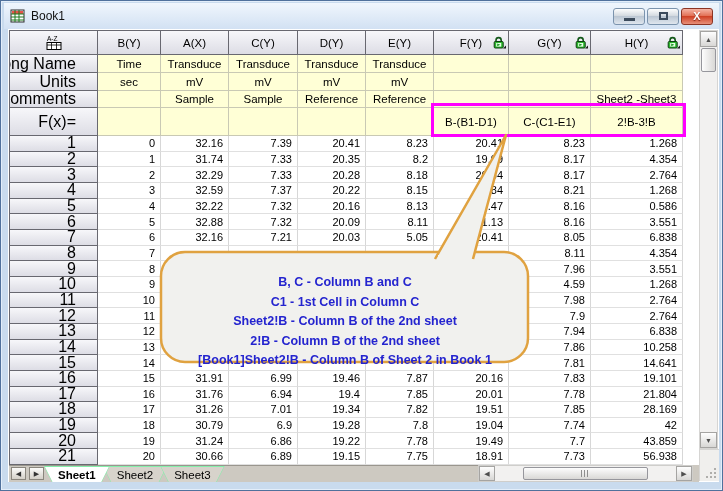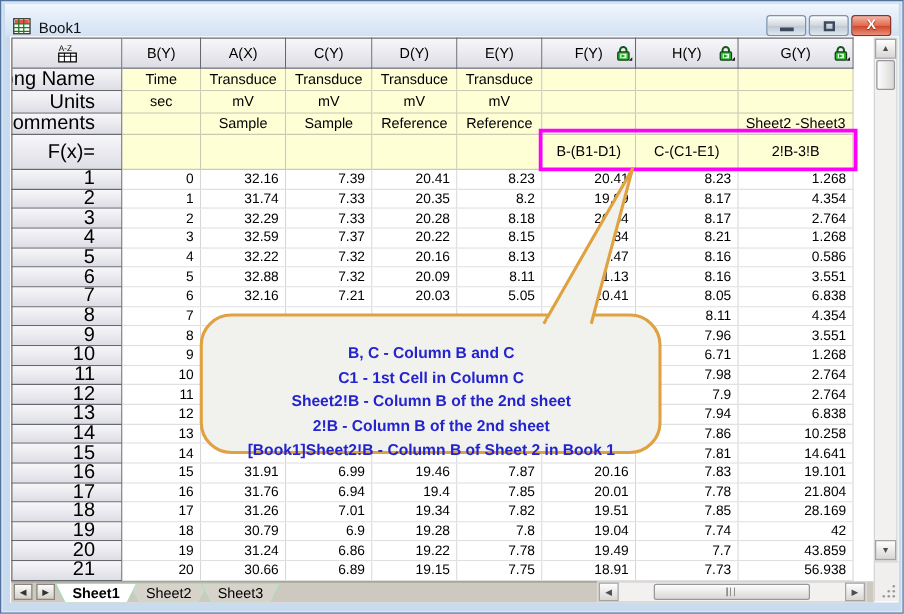--- a/index.html
+++ b/index.html
@@ -1,20 +1,20 @@
 <!DOCTYPE html>
 <html><head>
 <meta charset="utf-8">
 <style>
   html,body{margin:0;padding:0;background:#9db8d6;font-family:"Liberation Sans",sans-serif;}
   *{box-sizing:border-box;}
   .window{position:relative;width:723px;height:491px;background:#c9dbee;border:1px solid #50719c;overflow:hidden;box-shadow:inset 0 0 0 1px #e3eefa;}
 
   
-  .titlebar{position:absolute;left:3px;top:2px;right:3px;height:26px;display:flex;align-items:flex-end;background:linear-gradient(#f0f6fd,#d2e1f3);}
+  .titlebar{position:absolute;left:3px;top:2px;right:3px;height:26px;display:flex;align-items:center;background:linear-gradient(#f0f6fd,#d2e1f3);}
   .title-icon{width:16px;height:16px;margin-left:6px;margin-right:5px;flex:0 0 auto;}
   .title-text{font-size:12px;color:#111;}
   .winbtns{margin-left:auto;display:flex;gap:2px;margin-right:6px;}
   .winbtn{width:32px;height:17px;border:1px solid #7b93ad;border-radius:3px;background:linear-gradient(#fdfdfd,#cfd6dd 50%,#bcc7d3 50%,#dfe6ee);display:flex;align-items:center;justify-content:center;cursor:pointer;position:relative;}
   .winbtn.close{background:linear-gradient(#f5b4a4,#e06a4f 50%,#cf4226 50%,#e8907a);border-color:#8c3424;}
   .glyph-min{width:11px;height:3px;background:#3c4b5c;margin-top:6px;}
   .glyph-restore{width:9px;height:8px;border:2px solid #3c4b5c;background:transparent;}
   .glyph-close{color:#fff;font-weight:bold;font-size:11px;line-height:1;text-shadow:0 1px 1px #7e2516;}
 
   
@@ -127,31 +127,31 @@
         <div class="" style="display: inline;">F(Y)</div>
         <div class="lockwrap"><svg class="lock-svg" width="14" height="14" viewBox="0 0 14 14">
     <path d="M4 6 V4.2 a2.6 2.6 0 0 1 5.2 0 V6" fill="none" stroke="#14581a" stroke-width="1.6"></path>
     <rect x="2.2" y="5.5" width="9" height="6.5" rx="1" fill="#2DB82D" stroke="#0c3f10" stroke-width="1"></rect>
     <rect x="4.2" y="7" width="5" height="3.6" fill="#eaffea" stroke="none"></rect>
     <path d="M5.2 7.4 L8.4 8.8 L5.2 10.2 Z" fill="#1d9a24"></path>
     <path d="M11 12.5 L14 12.5 L14 9.5 Z" fill="#1a1a1a"></path>
   </svg></div>
       </div>
       <div class="hcell colh">
-        <div class="" style="display: inline;">H(Y)</div>
+        <div class="" style="display: inline;">G(Y)</div>
         <div class="lockwrap"><svg class="lock-svg" width="14" height="14" viewBox="0 0 14 14">
     <path d="M4 6 V4.2 a2.6 2.6 0 0 1 5.2 0 V6" fill="none" stroke="#14581a" stroke-width="1.6"></path>
     <rect x="2.2" y="5.5" width="9" height="6.5" rx="1" fill="#2DB82D" stroke="#0c3f10" stroke-width="1"></rect>
     <rect x="4.2" y="7" width="5" height="3.6" fill="#eaffea" stroke="none"></rect>
     <path d="M5.2 7.4 L8.4 8.8 L5.2 10.2 Z" fill="#1d9a24"></path>
     <path d="M11 12.5 L14 12.5 L14 9.5 Z" fill="#1a1a1a"></path>
   </svg></div>
       </div>
       <div class="hcell colh">
-        <div class="" style="display: inline;">G(Y)</div>
+        <div class="" style="display: inline;">H(Y)</div>
         <div class="lockwrap"><svg class="lock-svg" width="14" height="14" viewBox="0 0 14 14">
     <path d="M4 6 V4.2 a2.6 2.6 0 0 1 5.2 0 V6" fill="none" stroke="#14581a" stroke-width="1.6"></path>
     <rect x="2.2" y="5.5" width="9" height="6.5" rx="1" fill="#2DB82D" stroke="#0c3f10" stroke-width="1"></rect>
     <rect x="4.2" y="7" width="5" height="3.6" fill="#eaffea" stroke="none"></rect>
     <path d="M5.2 7.4 L8.4 8.8 L5.2 10.2 Z" fill="#1d9a24"></path>
     <path d="M11 12.5 L14 12.5 L14 9.5 Z" fill="#1a1a1a"></path>
   </svg></div>
       </div>
       <div class="hcell rowh">Long Name</div>
       <div class="ycell">Time</div>
@@ -270,21 +270,21 @@
       <div class="dcell"></div>
       <div class="dcell">7.96</div>
       <div class="dcell">3.551</div>
       <div class="hcell rowh">10</div>
       <div class="dcell">9</div>
       <div class="dcell"></div>
       <div class="dcell"></div>
       <div class="dcell"></div>
       <div class="dcell"></div>
       <div class="dcell"></div>
-      <div class="dcell">6.71</div>
+      <div class="dcell">4.59</div>
       <div class="dcell">1.268</div>
       <div class="hcell rowh">11</div>
       <div class="dcell">10</div>
       <div class="dcell"></div>
       <div class="dcell"></div>
       <div class="dcell"></div>
       <div class="dcell"></div>
       <div class="dcell"></div>
       <div class="dcell">7.98</div>
       <div class="dcell">2.764</div>

